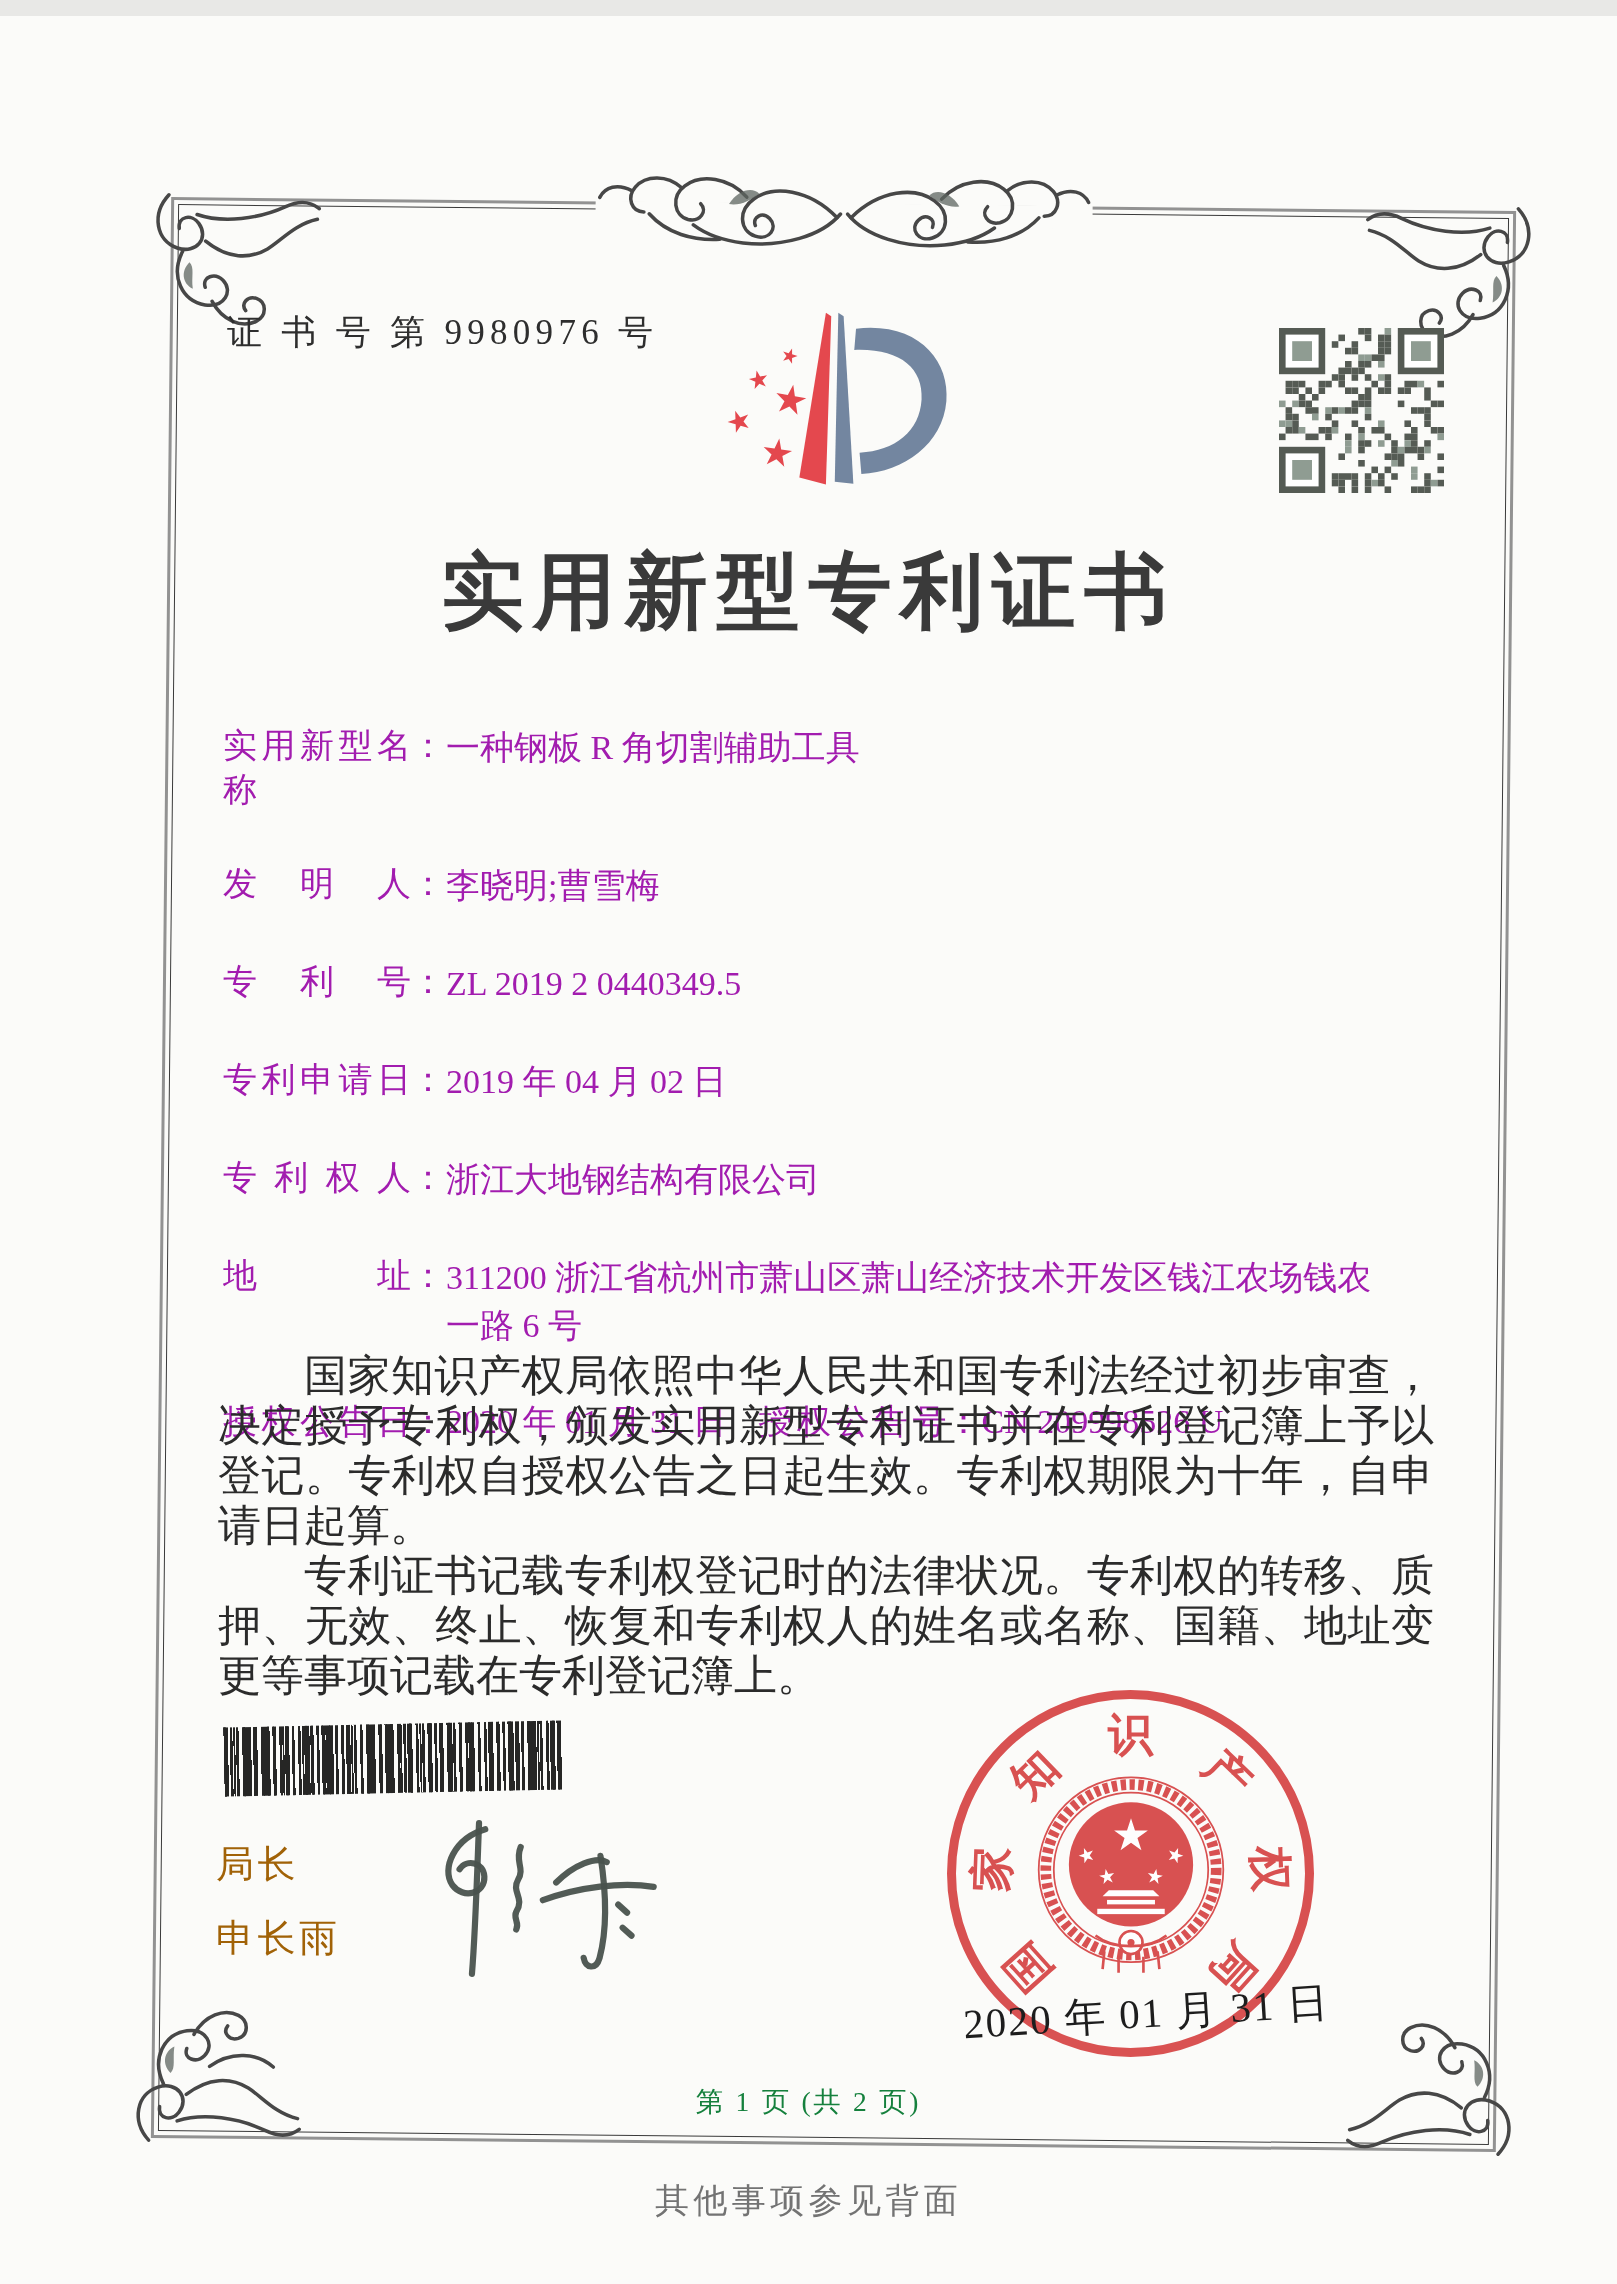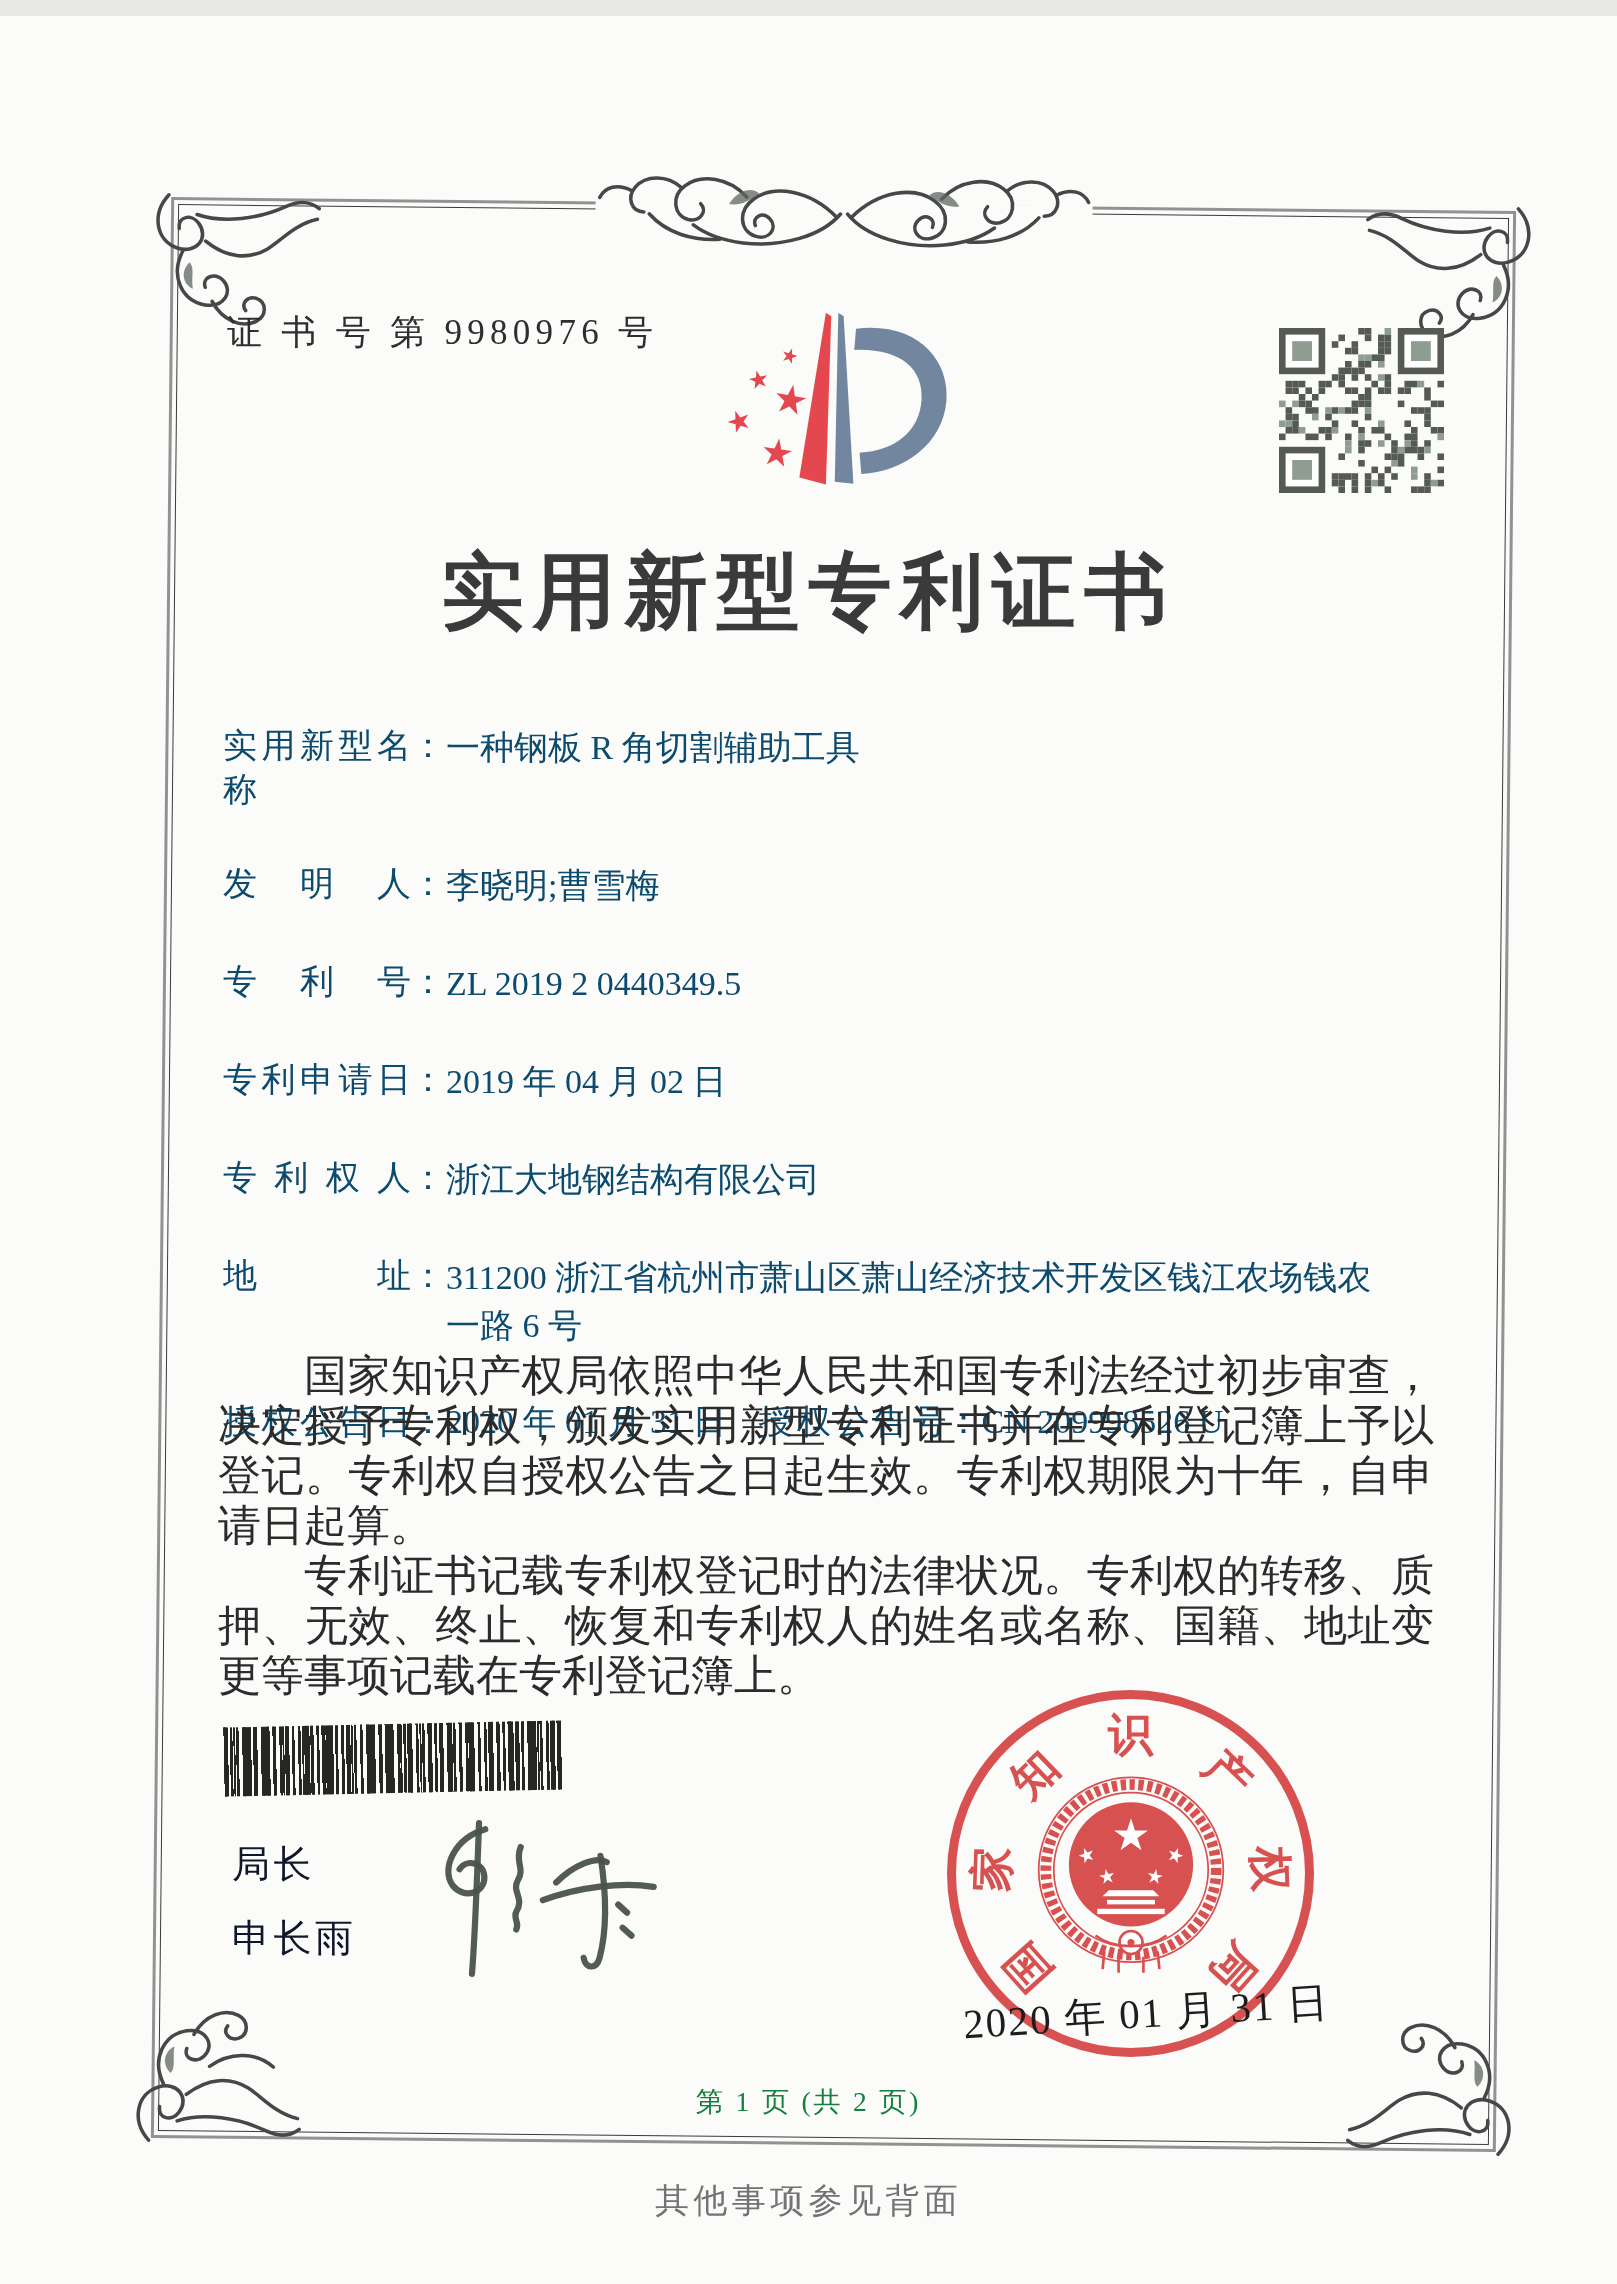--- a/index.html
+++ b/index.html
@@ -24,21 +24,21 @@
   .orn-br{right:-30px; bottom:-30px; transform:scaleX(-1);}
   
   .cert-no{position:absolute; left:227px; top:293px; font-size:35px; letter-spacing:5.3px; color:#2e2e2e;}
   .logo{position:absolute; left:709px; top:286px;}
   .qr{position:absolute; left:1279px; top:312px; width:165px; height:165px;}
   .title{
     position:absolute; left:0; right:0; top:521px; margin:0; text-align:center;
     font-size:83px; font-weight:700; letter-spacing:8.9px; color:#3a3a3a;
   }
   
-  .fields{position:absolute; left:223px; top:708px; width:1216px; font-size:34px; color:#0c4a6e;}
+  .fields{position:absolute; left:223px; top:708px; width:1216px; font-size:34px; color:#a21caf;}
   .frow{display:flex; align-items:flex-start; line-height:44px; margin-bottom:50px;}
   .flabel{display:inline-block; width:188px; text-align:justify; text-align-last:justify; flex:none;}
   .fcolon{flex:none; width:35px;}
   .fvalue{flex:1; max-width:949px; line-height:48px;}
   .grant{display:flex; line-height:44px;}
   .gpair{display:flex;}
   .gpair.second{margin-left:32px;}
   
   .paras{
     position:absolute; left:218px; top:1335px; width:1216px;
@@ -48,21 +48,21 @@
   
   .barcode{
     position:absolute; left:224px; top:1708px; width:340px; height:69px;
     transform:rotate(-1.2deg); opacity:.92;
     background:
       repeating-linear-gradient(90deg,#141414 0 2.7px,transparent 2.7px 6.2px),
       repeating-linear-gradient(90deg,#141414 0 1.8px,transparent 1.8px 9.8px),
       repeating-linear-gradient(90deg,#141414 0 4.4px,transparent 4.4px 20.4px);
   }
   
-  .director{position:absolute; left:232px; top:1823px; font-size:38px; color:#0f172a;}
+  .director{position:absolute; left:216px; top:1823px; font-size:38px; color:#a16207;}
   .director div{margin-bottom:23px; letter-spacing:3.5px;}
   .sig{position:absolute; left:401px; top:1800px;}
   .sig path{stroke:#49524d; stroke-width:7; fill:none; stroke-linecap:round; stroke-linejoin:round; opacity:.95;}
   
   .seal{
     position:absolute; left:947px; top:1674px; width:349px; height:349px;
     border:9.8px solid #d64545; border-radius:50%; opacity:.93;
   }
   .seal-emblem{position:absolute; left:50%; top:50%; transform:translate(-50%,-52%);}
   .seal-char{

